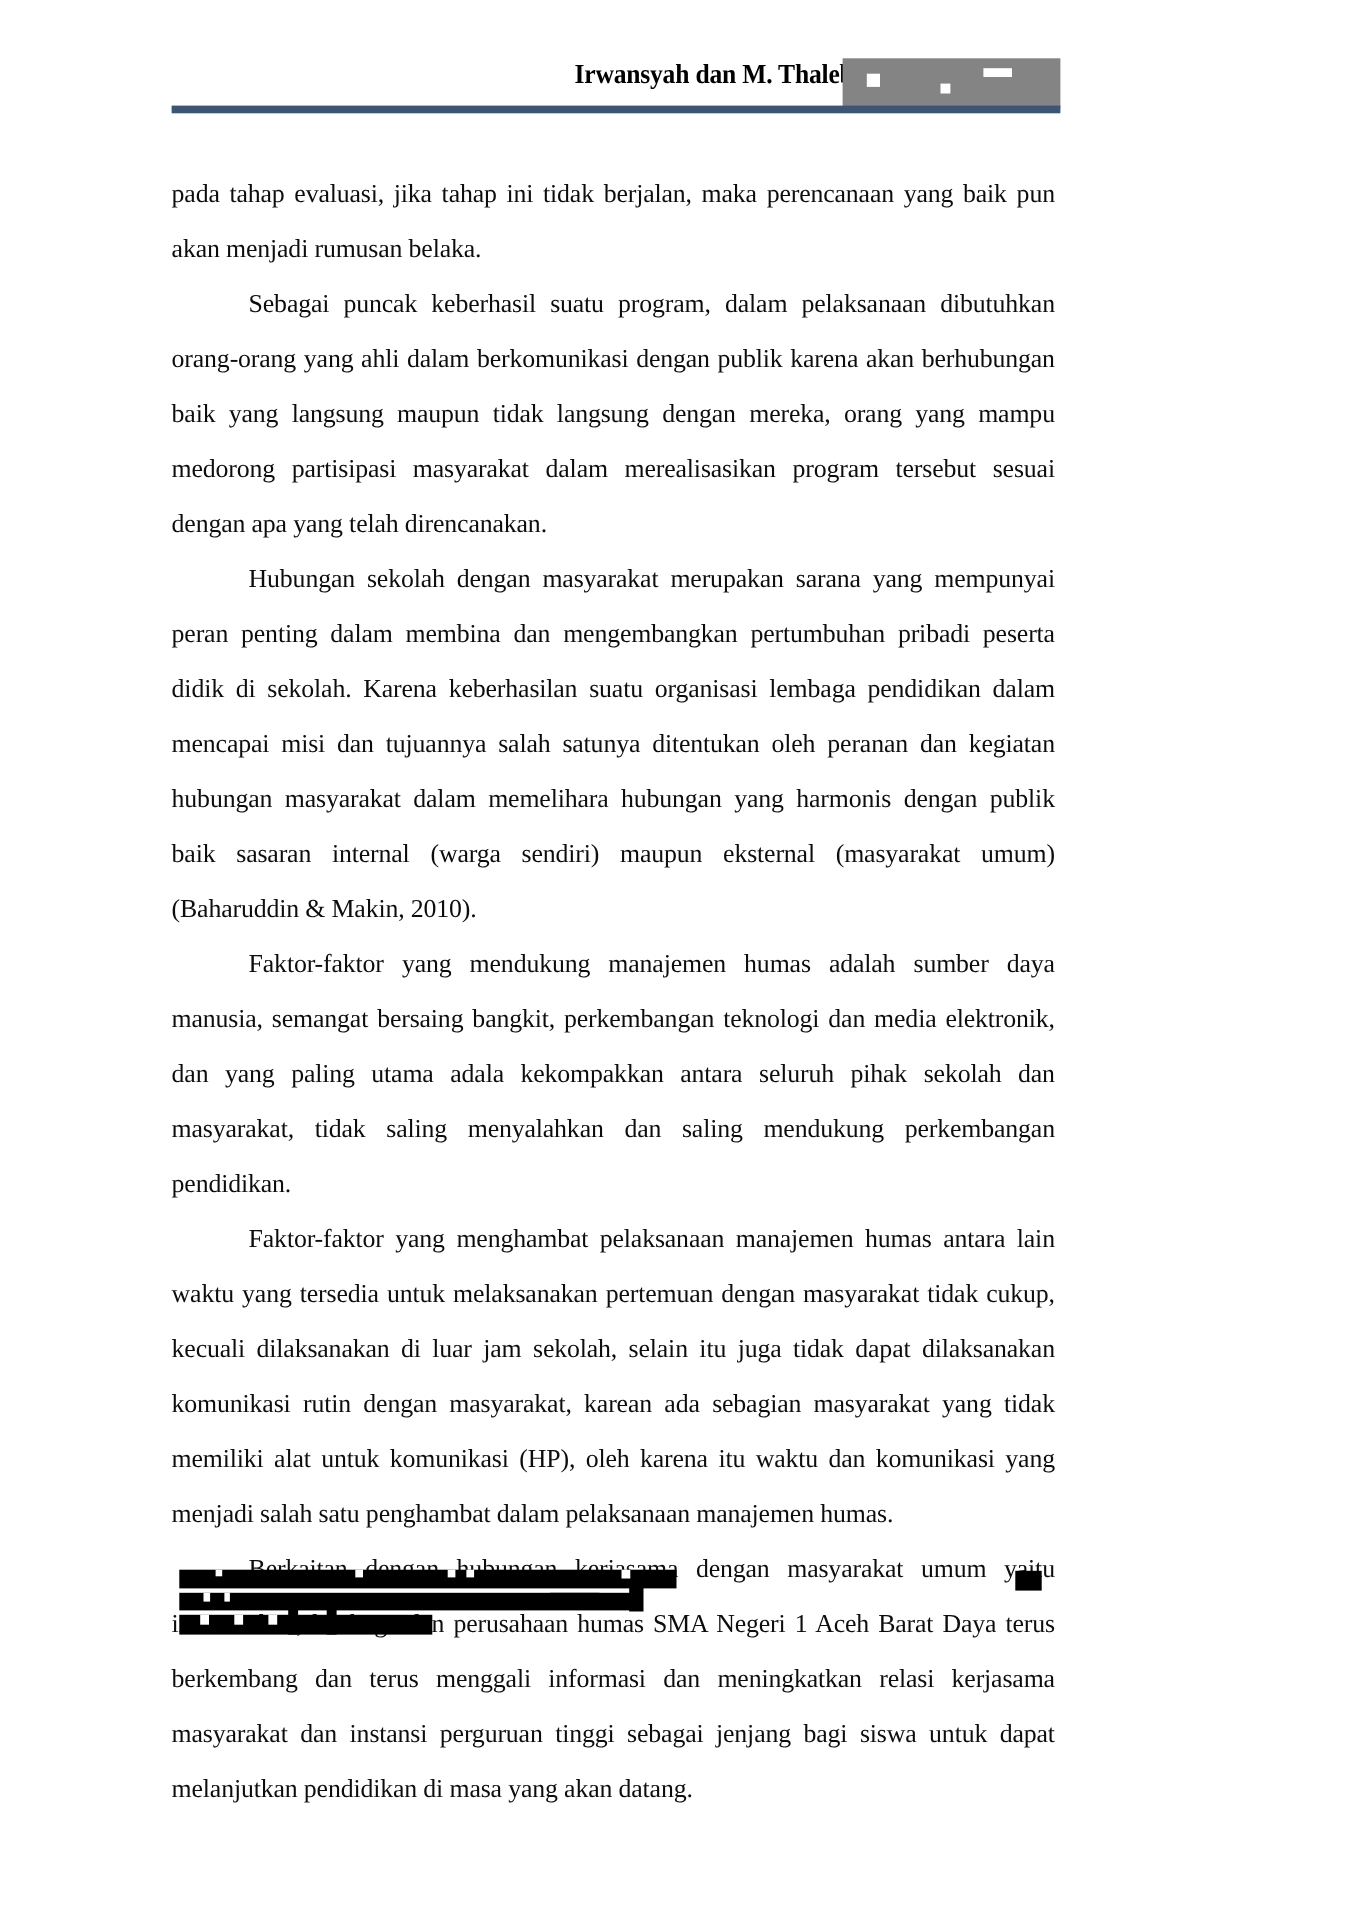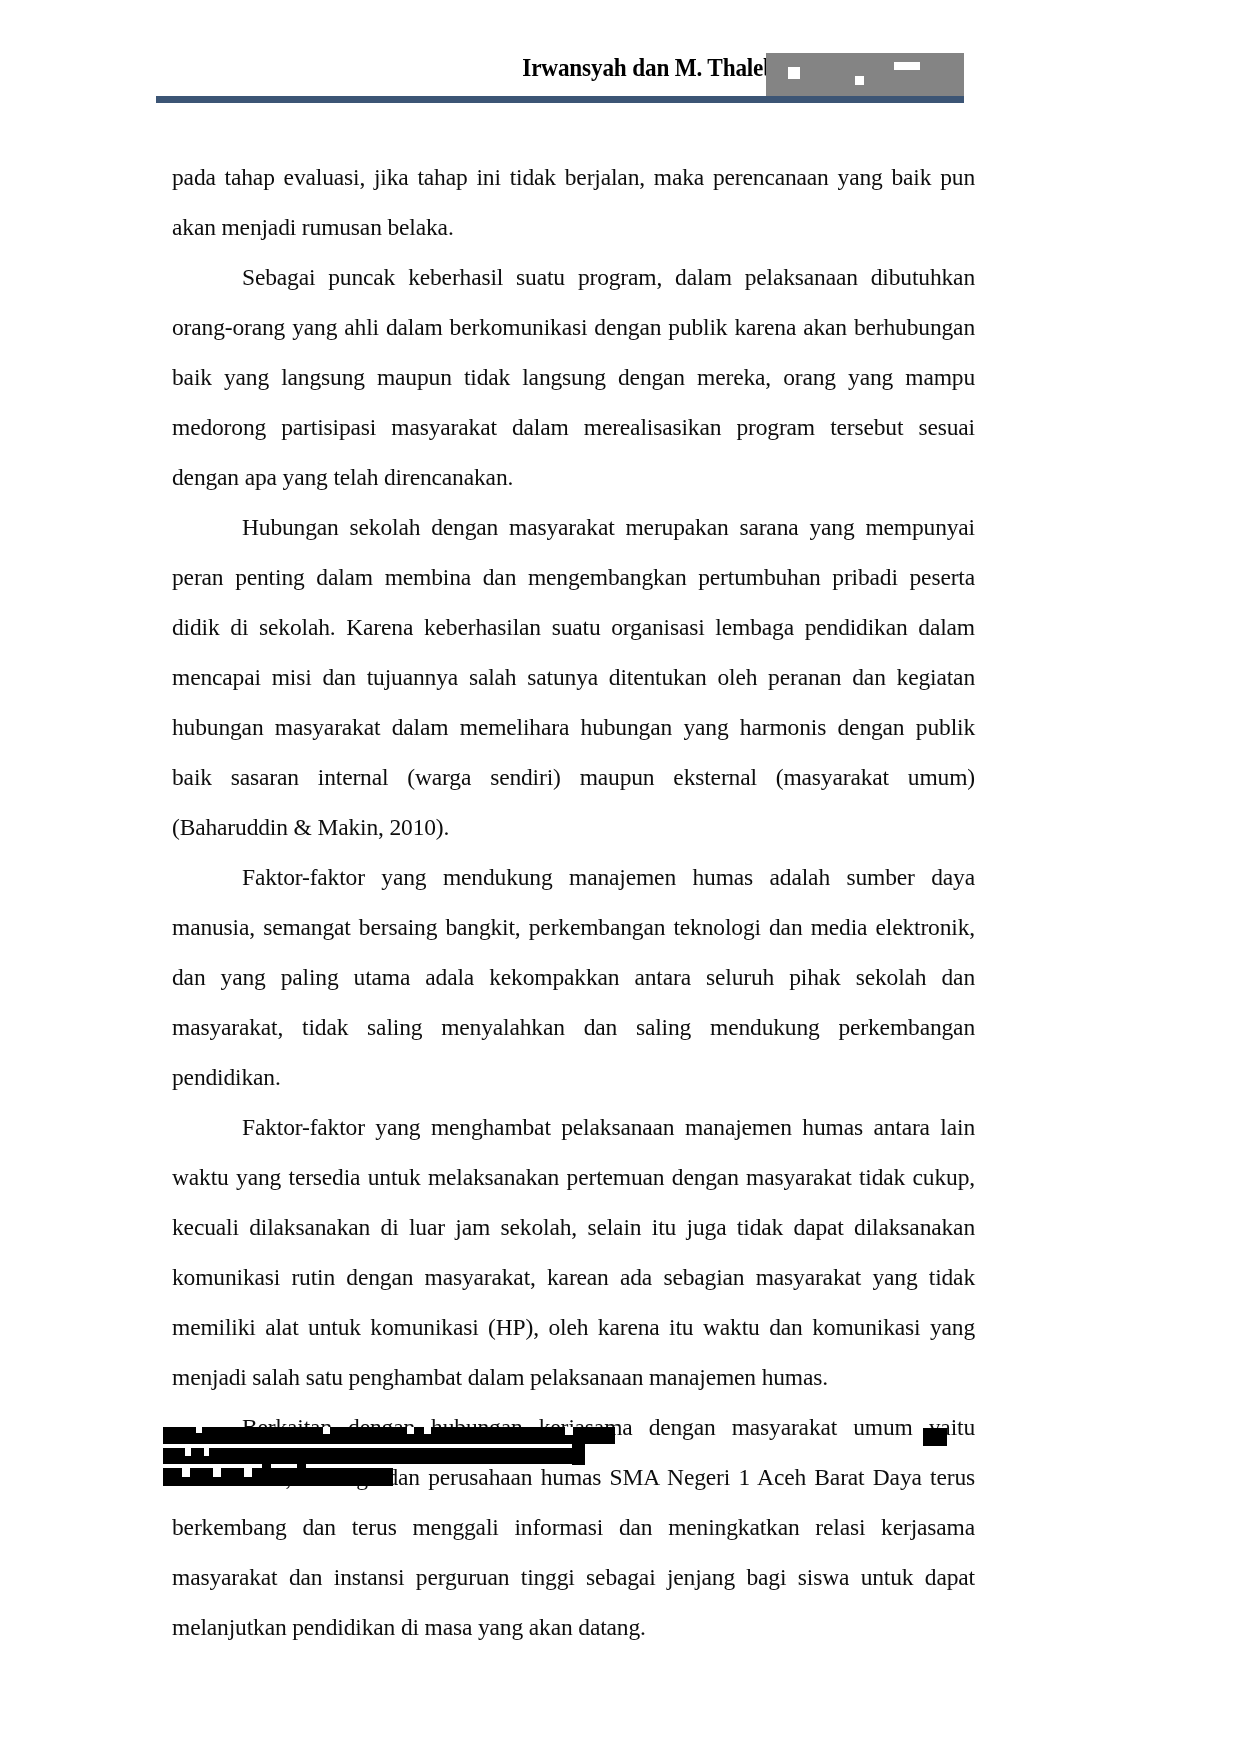--- a/index.html
+++ b/index.html
@@ -68,21 +68,21 @@
     left: 156px;
     top: 96px;
     width: 808px;
     height: 7px;
     background: #3c5575;
   }
 
   
   .body-col {
     position: absolute;
-    left: 172px;
+    left: 156px;
     top: 152px;
     width: 803px;
   }
   p.para {
     margin: 0 0 0 0;
     font-size: 23.5px;
     line-height: 50px;
     text-align: justify;
     text-justify: inter-word;
     font-family: "Liberation Serif", "DejaVu Serif", serif;

